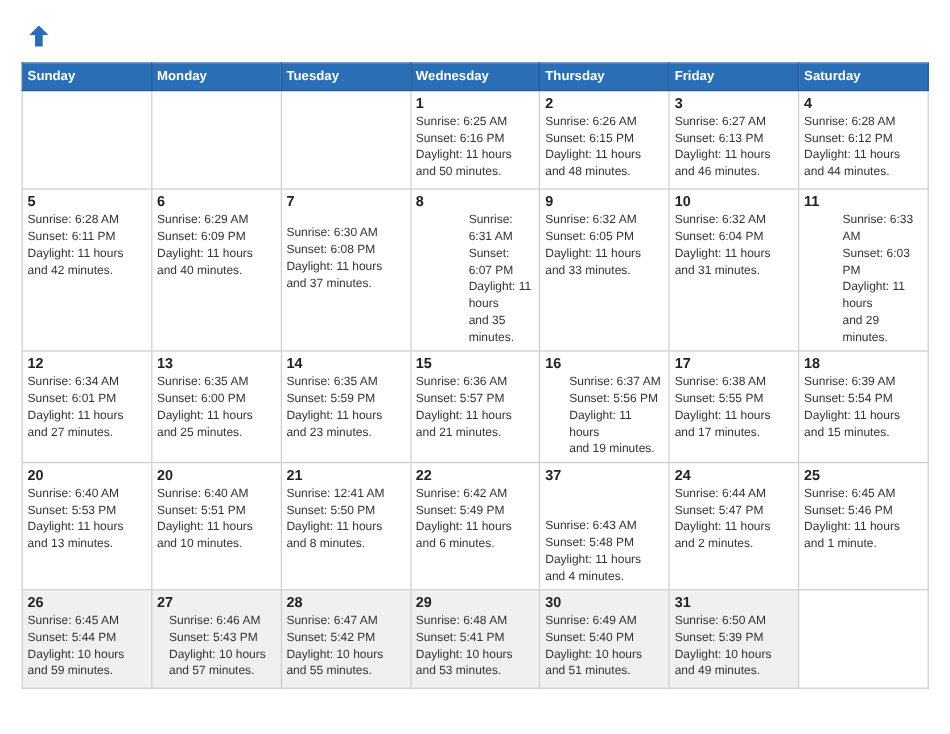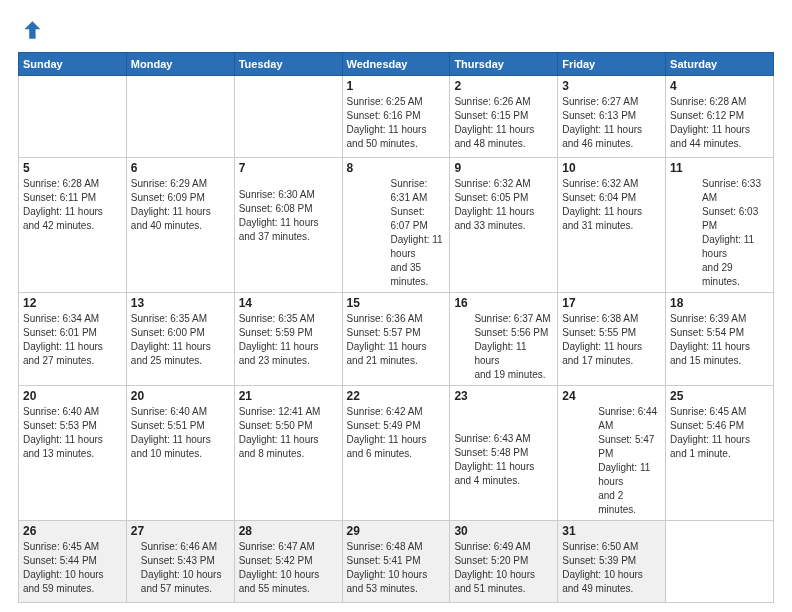--- a/index.html
+++ b/index.html
@@ -285,29 +285,29 @@
 and 8 minutes.</div>
           </td>
           <td>
             <span class="day-num">22</span>
             <div class="day-info" style="white-space: pre-line;">Sunrise: 6:42 AM
 Sunset: 5:49 PM
 Daylight: 11 hours
 and 6 minutes.</div>
           </td>
           <td>
-            <span class="day-num">23</span>
+            <span class="day-num">37</span>
             <div class="day-info" style="white-space: pre-line; margin-top: 29px;">Sunrise: 6:43 AM
 Sunset: 5:48 PM
 Daylight: 11 hours
 and 4 minutes.</div>
           </td>
           <td>
             <span class="day-num">24</span>
-            <div class="day-info" style="white-space: pre-line; margin-left: 36px;">Sunrise: 6:44 AM
+            <div class="day-info" style="white-space: pre-line;">Sunrise: 6:44 AM
 Sunset: 5:47 PM
 Daylight: 11 hours
 and 2 minutes.</div>
           </td>
           <td>
             <span class="day-num">25</span>
             <div class="day-info" style="white-space: pre-line;">Sunrise: 6:45 AM
 Sunset: 5:46 PM
 Daylight: 11 hours
 and 1 minute.</div>
@@ -338,21 +338,21 @@
           <td>
             <span class="day-num">29</span>
             <div class="day-info" style="white-space: pre-line;">Sunrise: 6:48 AM
 Sunset: 5:41 PM
 Daylight: 10 hours
 and 53 minutes.</div>
           </td>
           <td>
             <span class="day-num">30</span>
             <div class="day-info" style="white-space: pre-line;">Sunrise: 6:49 AM
-Sunset: 5:20 PM
+Sunset: 5:40 PM
 Daylight: 10 hours
 and 51 minutes.</div>
           </td>
           <td>
             <span class="day-num">31</span>
             <div class="day-info" style="white-space: pre-line;">Sunrise: 6:50 AM
 Sunset: 5:39 PM
 Daylight: 10 hours
 and 49 minutes.</div>
           </td>

